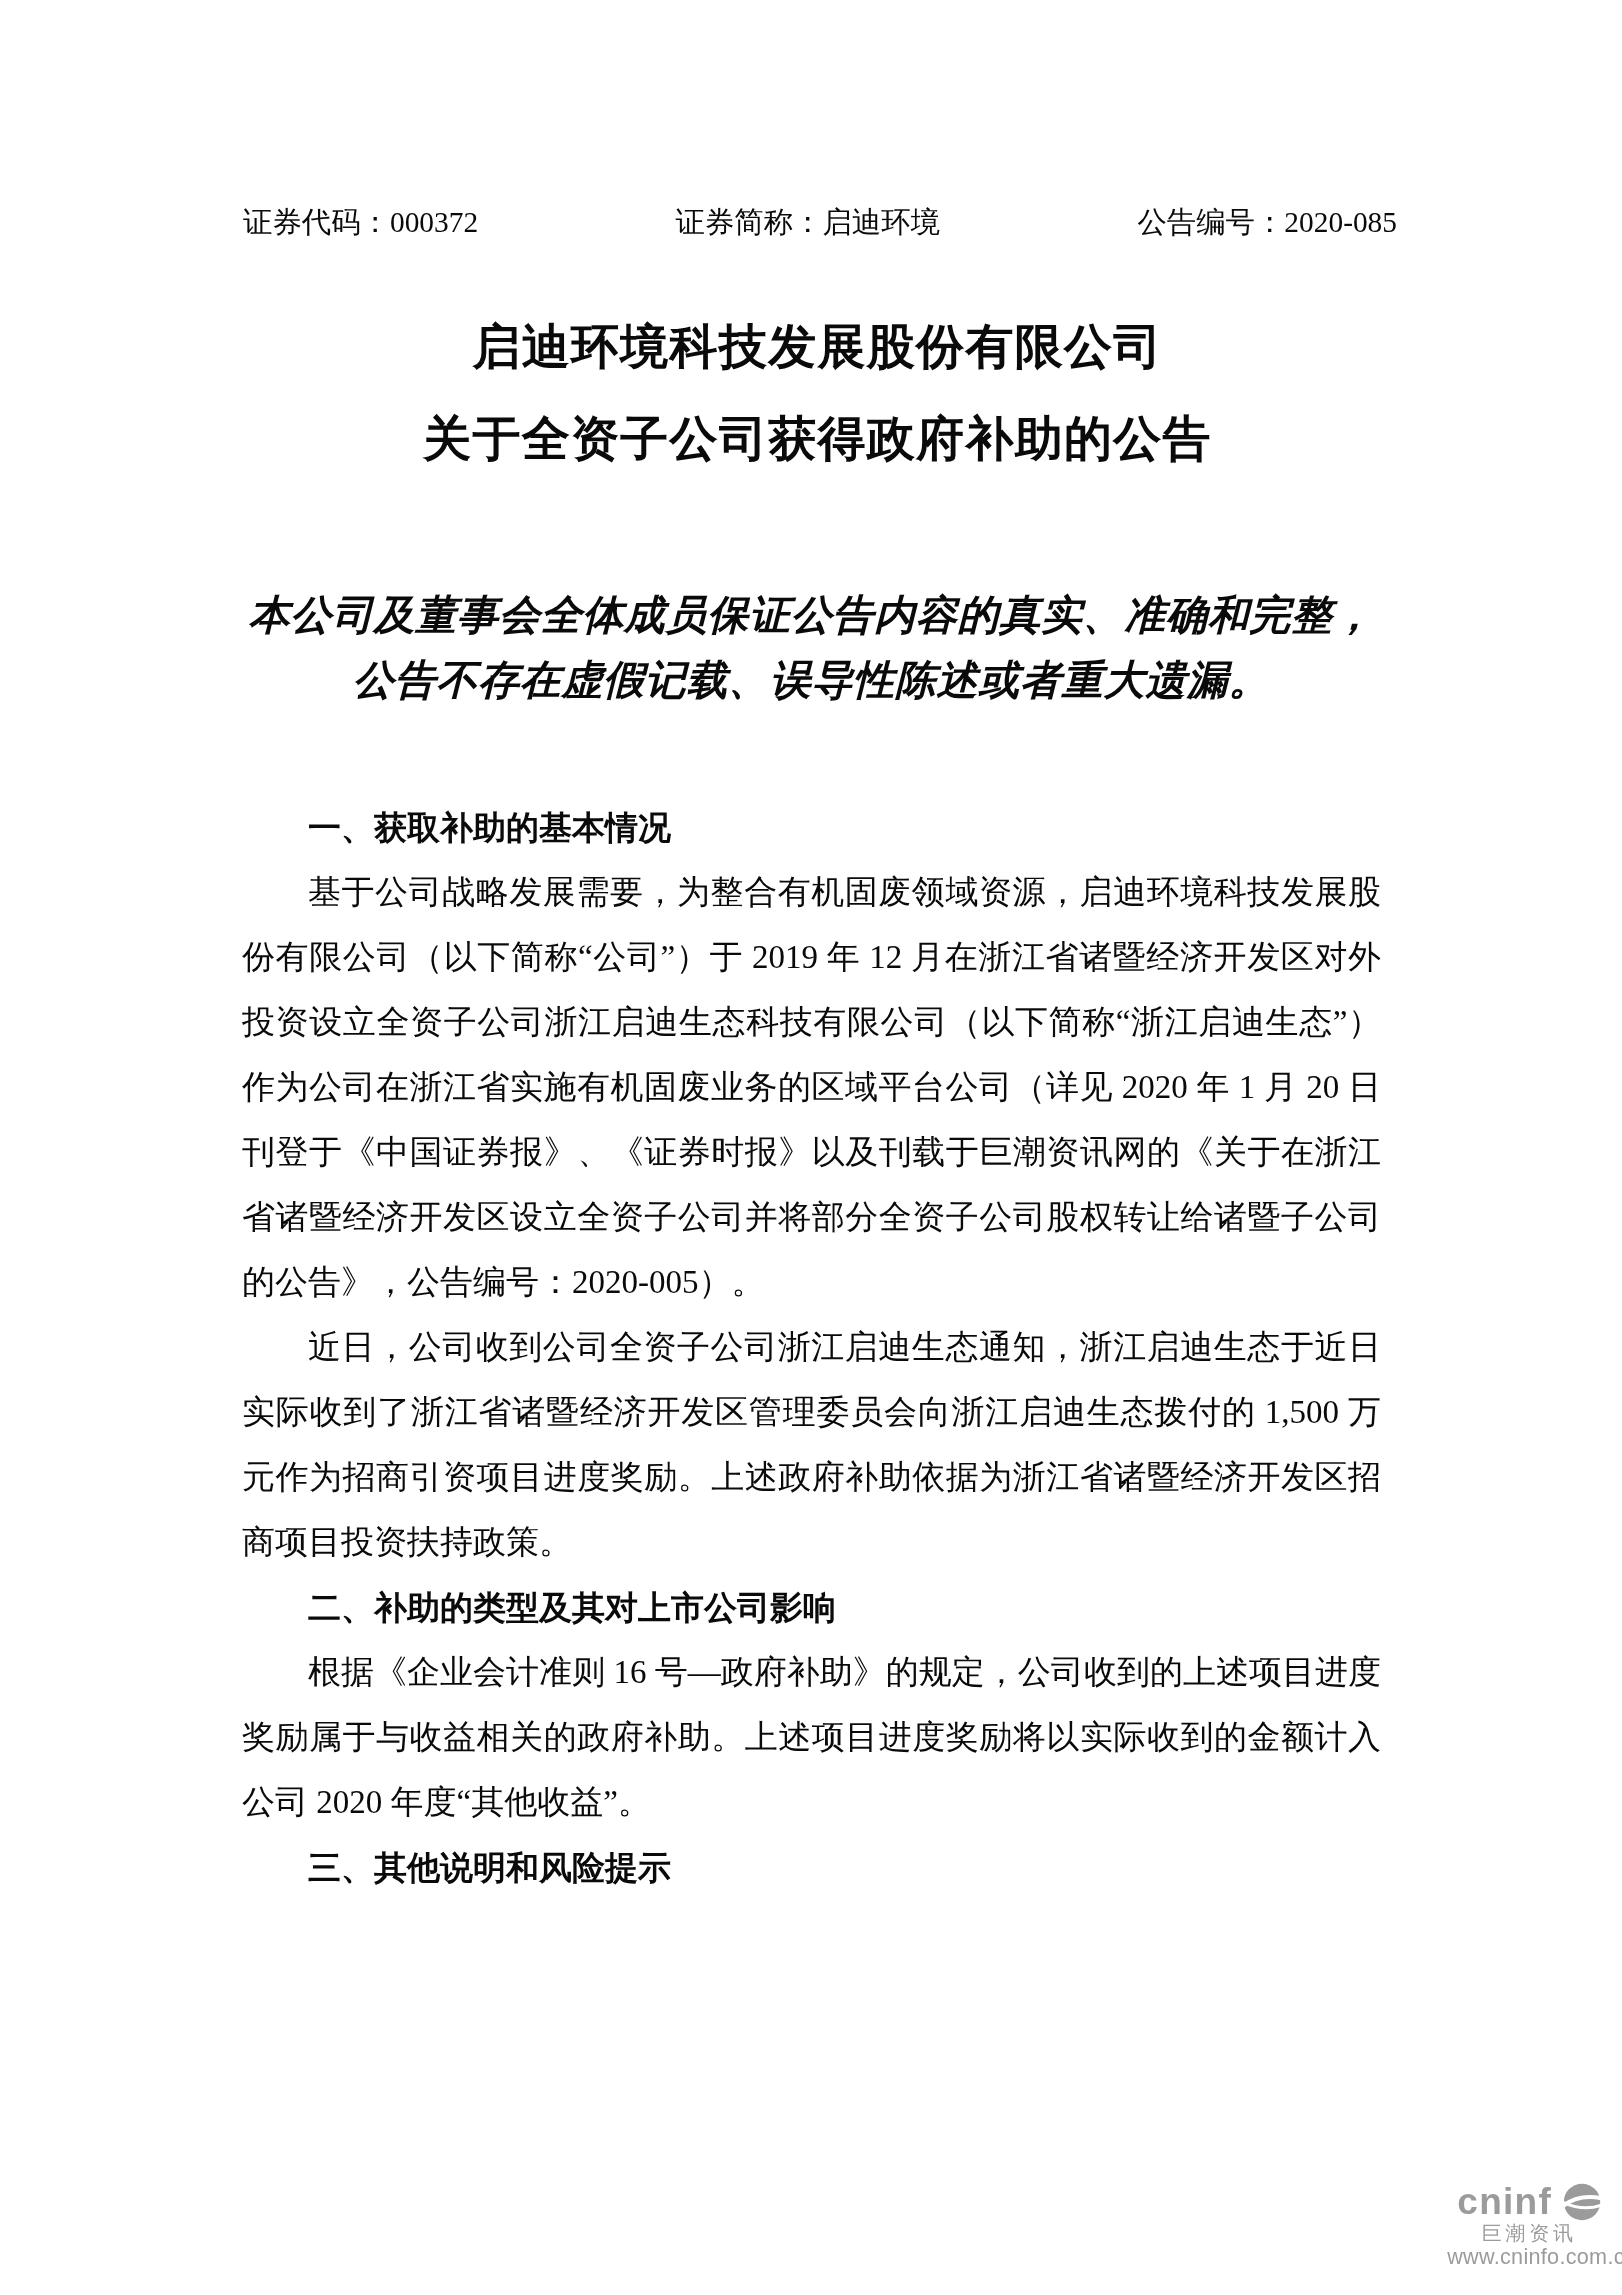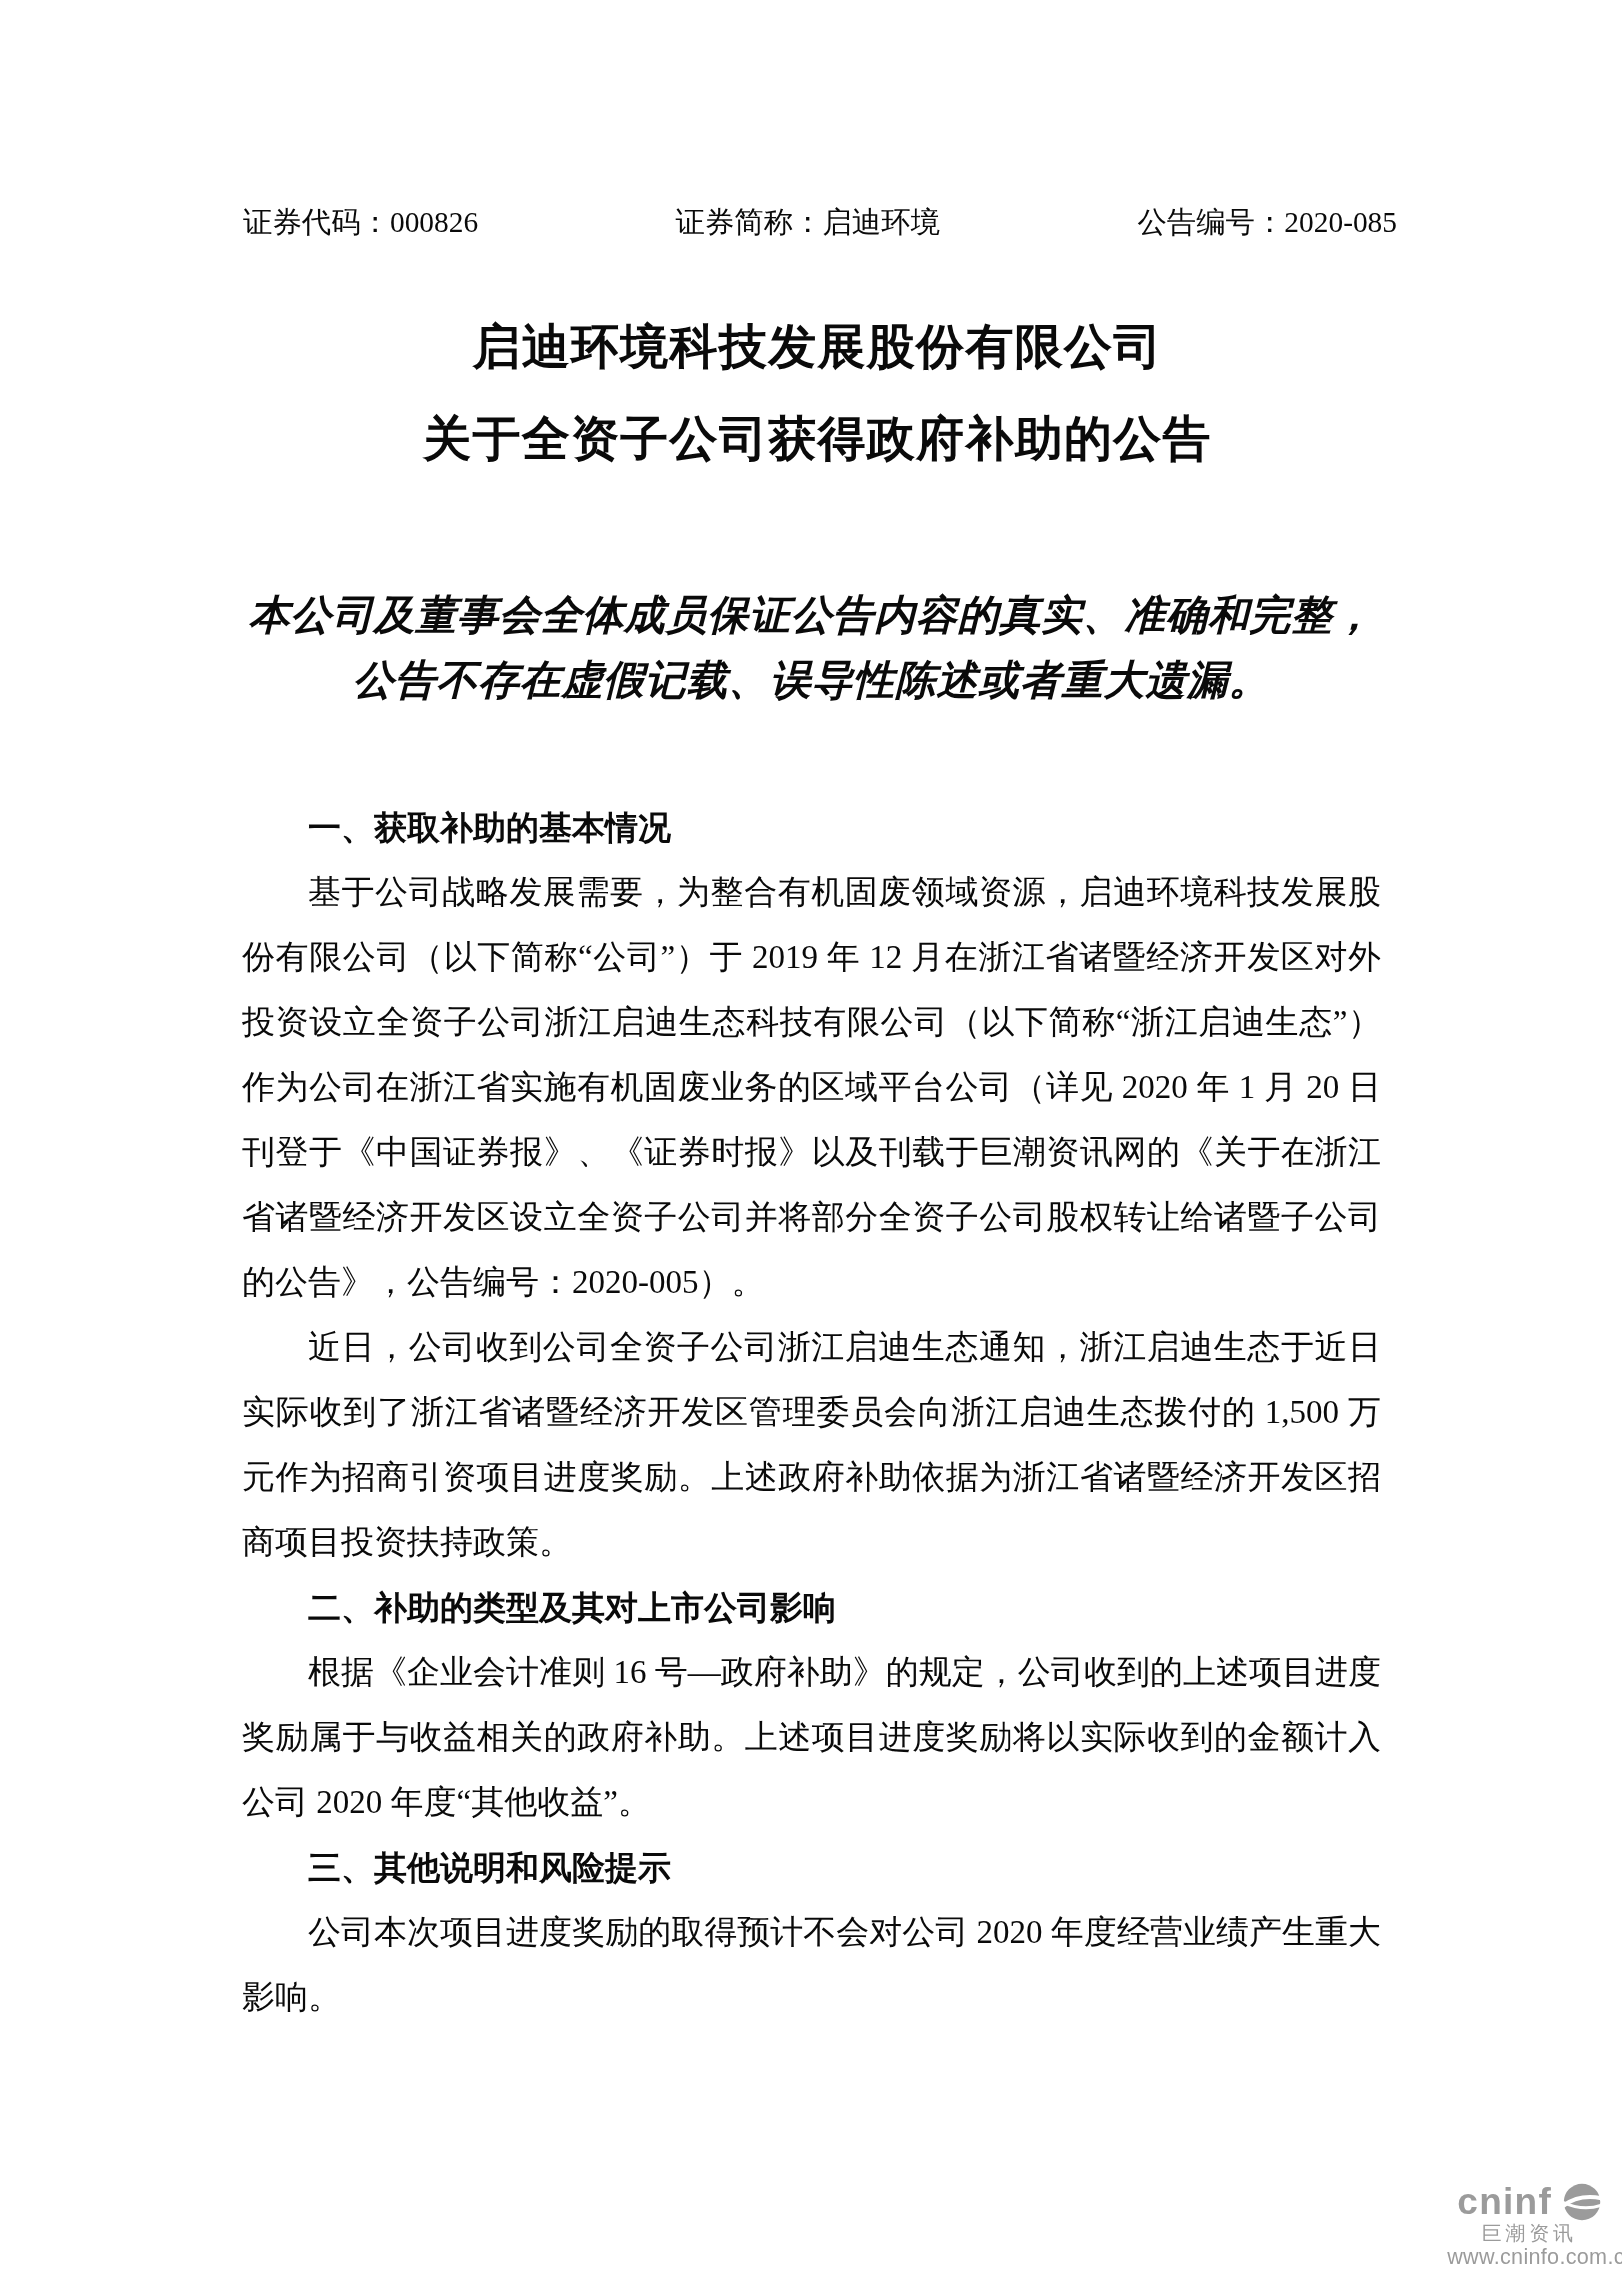--- a/index.html
+++ b/index.html
@@ -100,21 +100,21 @@
     letter-spacing: 0.3px;
     white-space: nowrap;
   }
 </style>
 </head>
 <body>
 
 <div class="page">
 
   <div class="header-row">
-    <span>证券代码：000826</span>
+    <span>证券代码：000372</span>
     <span>证券简称：启迪环境</span>
     <span>公告编号：2020-085</span>
   </div>
 
   <div class="title-block">
     <div>启迪环境科技发展股份有限公司</div>
     <div>关于全资子公司获得政府补助的公告</div>
   </div>
 
   <div class="disclaimer-block">
@@ -125,21 +125,20 @@
   <div class="body-block">
 
     <p class="section-heading">一、获取补助的基本情况</p>
     <p class="para">基于公司战略发展需要，为整合有机固废领域资源，启迪环境科技发展股份有限公司（以下简称“公司”）于 2019 年 12 月在浙江省诸暨经济开发区对外投资设立全资子公司浙江启迪生态科技有限公司（以下简称“浙江启迪生态”）作为公司在浙江省实施有机固废业务的区域平台公司（详见 2020 年 1 月 20 日刊登于《中国证券报》、《证券时报》以及刊载于巨潮资讯网的《关于在浙江省诸暨经济开发区设立全资子公司并将部分全资子公司股权转让给诸暨子公司的公告》，公告编号：2020-005）。</p>
     <p class="para">近日，公司收到公司全资子公司浙江启迪生态通知，浙江启迪生态于近日实际收到了浙江省诸暨经济开发区管理委员会向浙江启迪生态拨付的 1,500 万元作为招商引资项目进度奖励。上述政府补助依据为浙江省诸暨经济开发区招商项目投资扶持政策。</p>
 
     <p class="section-heading">二、补助的类型及其对上市公司影响</p>
     <p class="para">根据《企业会计准则 16 号—政府补助》的规定，公司收到的上述项目进度奖励属于与收益相关的政府补助。上述项目进度奖励将以实际收到的金额计入公司 2020 年度“其他收益”。</p>
 
     <p class="section-heading">三、其他说明和风险提示</p>
-    <p class="para">公司本次项目进度奖励的取得预计不会对公司 2020 年度经营业绩产生重大影响。</p>
 
   </div>
 
   <div class="footer-logo">
     <div class="brand-row">
       <span class="brand">cninf</span>
       <span class="globe">
         <svg viewBox="0 0 100 100" width="38" height="38">
           <circle cx="50" cy="50" r="48" fill="#9b9b9b"></circle>
           <path d="M-2,62 Q40,28 102,40" stroke="#ffffff" stroke-width="11" fill="none"></path>

